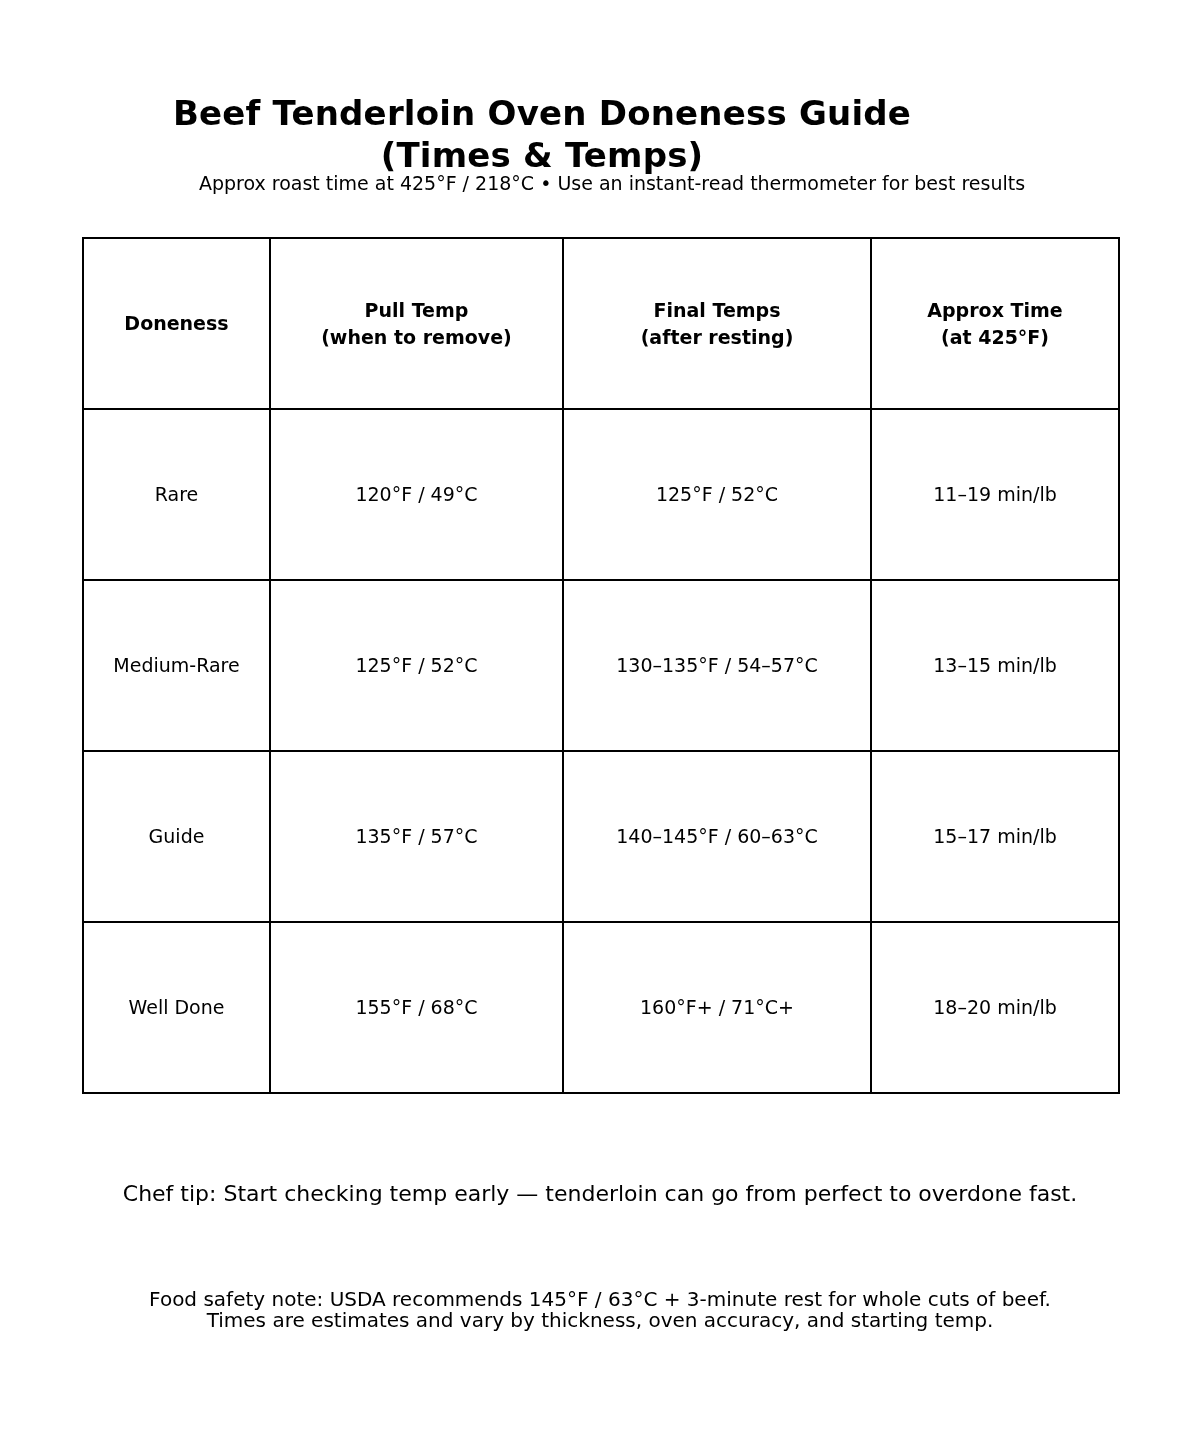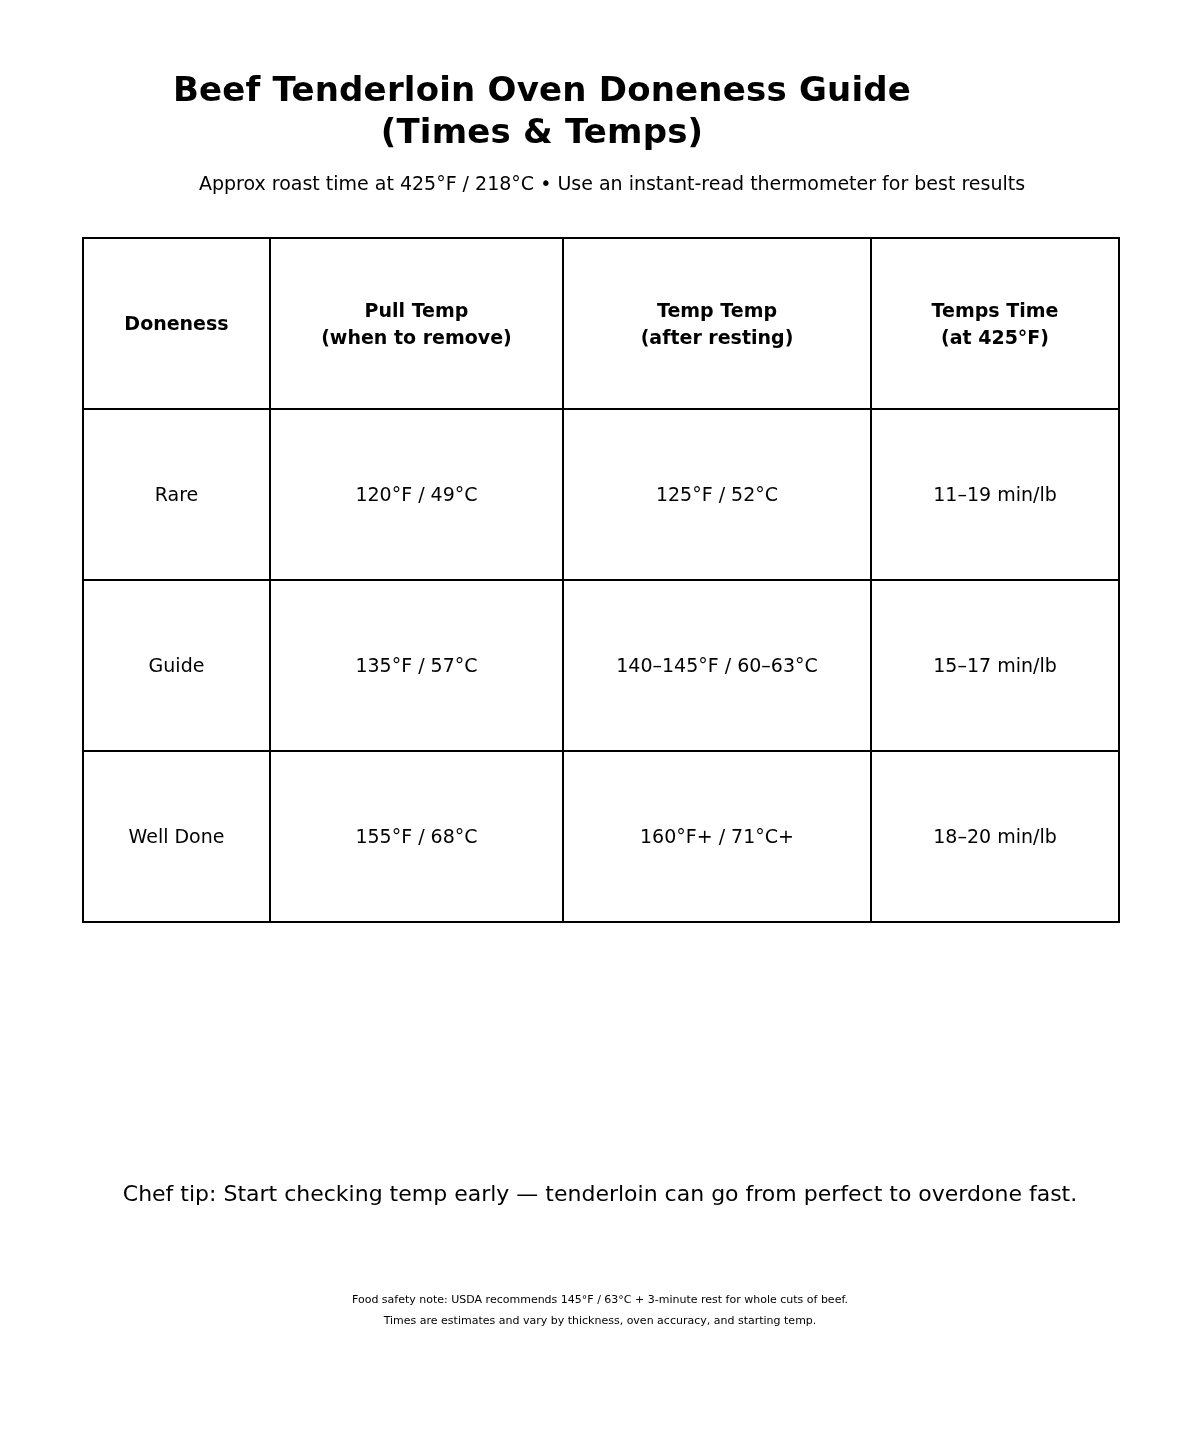--- a/index.html
+++ b/index.html
@@ -8,21 +8,21 @@
     position: relative;
     width: 1200px;
     height: 1435px;
     background: #ffffff;
     color: #000000;
     font-family: "DejaVu Sans", "Liberation Sans", sans-serif;
     overflow: hidden;
   }
   .title-block {
     position: absolute;
-    top: 68px;
+    top: 92px;
     left: 0;
     width: 1084px;
     text-align: center;
     font-weight: bold;
     font-size: 34px;
     line-height: 42px;
     letter-spacing: 0.2px;
   }
   .title-line { display: block; }
   .subtitle {
@@ -70,21 +70,21 @@
     text-align: center;
     font-size: 22px;
     line-height: 24px;
   }
   .safety-note {
     position: absolute;
     top: 1289px;
     left: 0;
     width: 1200px;
     text-align: center;
-    font-size: 11px;
+    font-size: 20px;
     line-height: 21px;
   }
   .note-line { display: block; }
 </style>
 </head>
 <body>
 
 <div class="page">
 
   <h1 class="title-block">
@@ -105,35 +105,41 @@
       <tr>
         <th>
           <span class="hline">Doneness</span>
           <span class="hline"></span>
         </th>
         <th>
           <span class="hline">Pull Temp</span>
           <span class="hline">(when to remove)</span>
         </th>
         <th>
-          <span class="hline">Temp Temp</span>
+          <span class="hline">Final Temps</span>
           <span class="hline">(after resting)</span>
         </th>
         <th>
-          <span class="hline">Temps Time</span>
+          <span class="hline">Approx Time</span>
           <span class="hline">(at 425°F)</span>
         </th>
       </tr>
     </thead>
     <tbody>
       <tr>
         <td>Rare</td>
         <td>120°F / 49°C</td>
         <td>125°F / 52°C</td>
         <td>11–19 min/lb</td>
+      </tr>
+      <tr>
+        <td>Medium-Rare</td>
+        <td>125°F / 52°C</td>
+        <td>130–135°F / 54–57°C</td>
+        <td>13–15 min/lb</td>
       </tr>
       <tr>
         <td>Guide</td>
         <td>135°F / 57°C</td>
         <td>140–145°F / 60–63°C</td>
         <td>15–17 min/lb</td>
       </tr>
       <tr>
         <td>Well Done</td>
         <td>155°F / 68°C</td>

